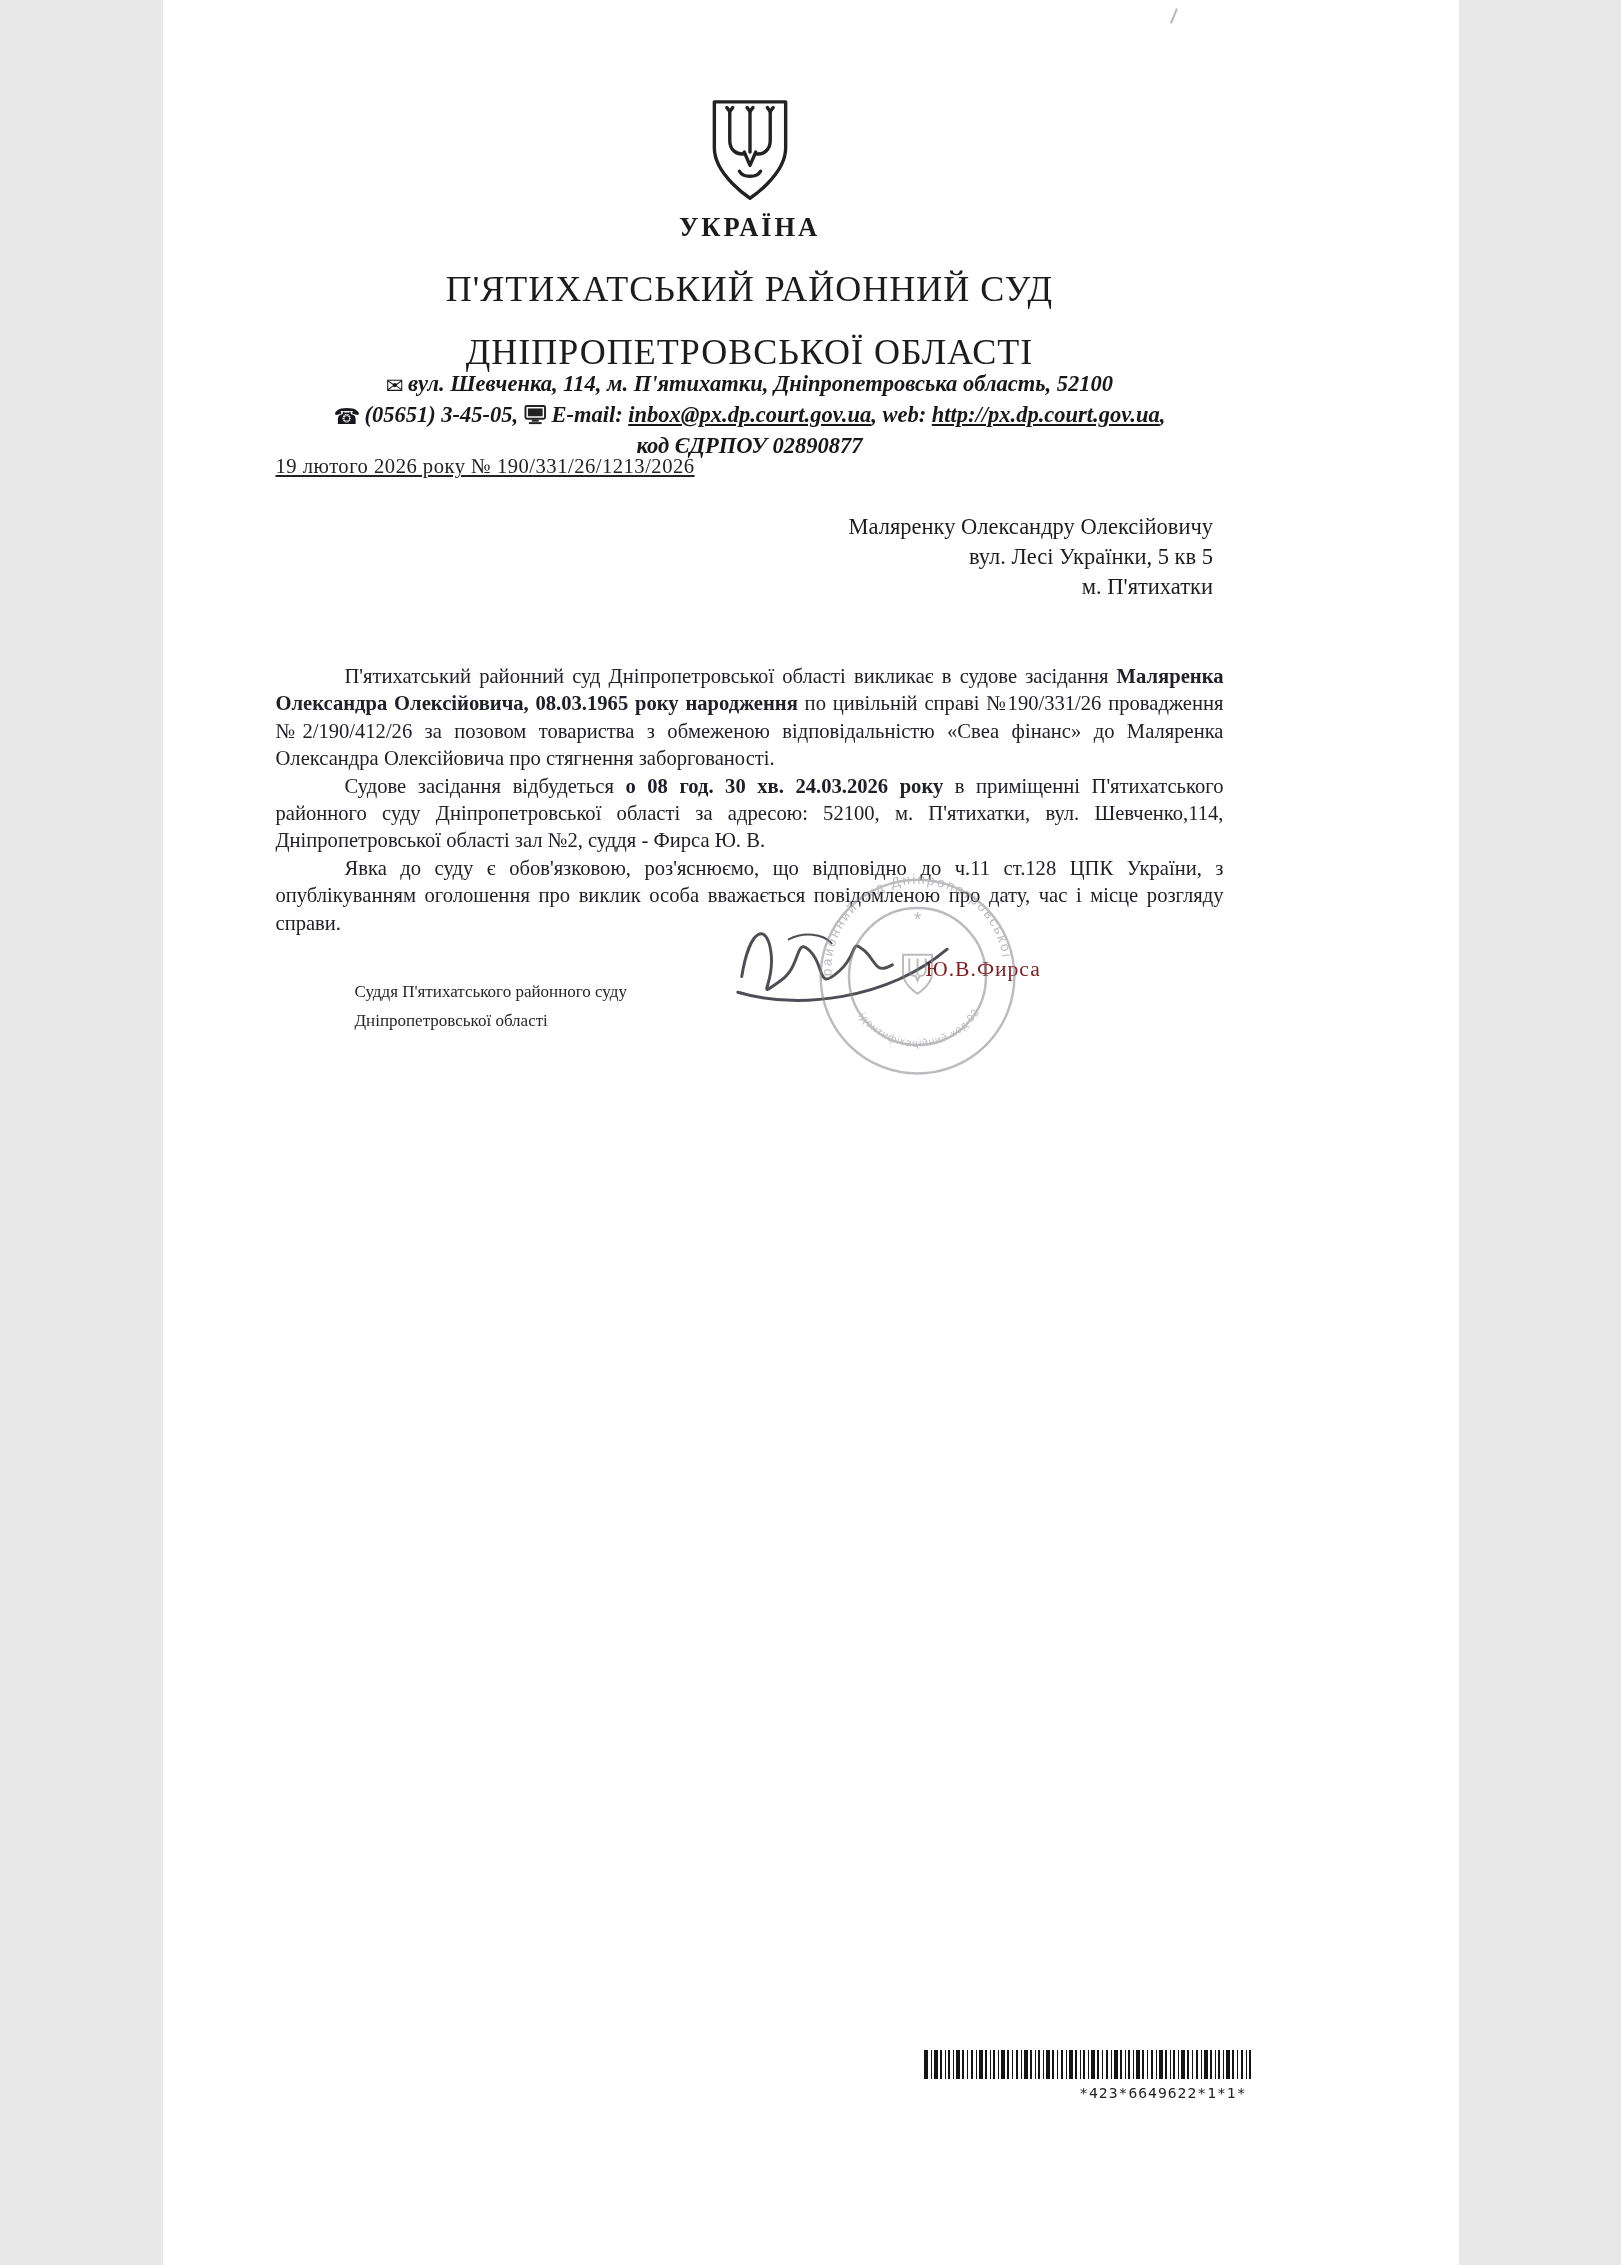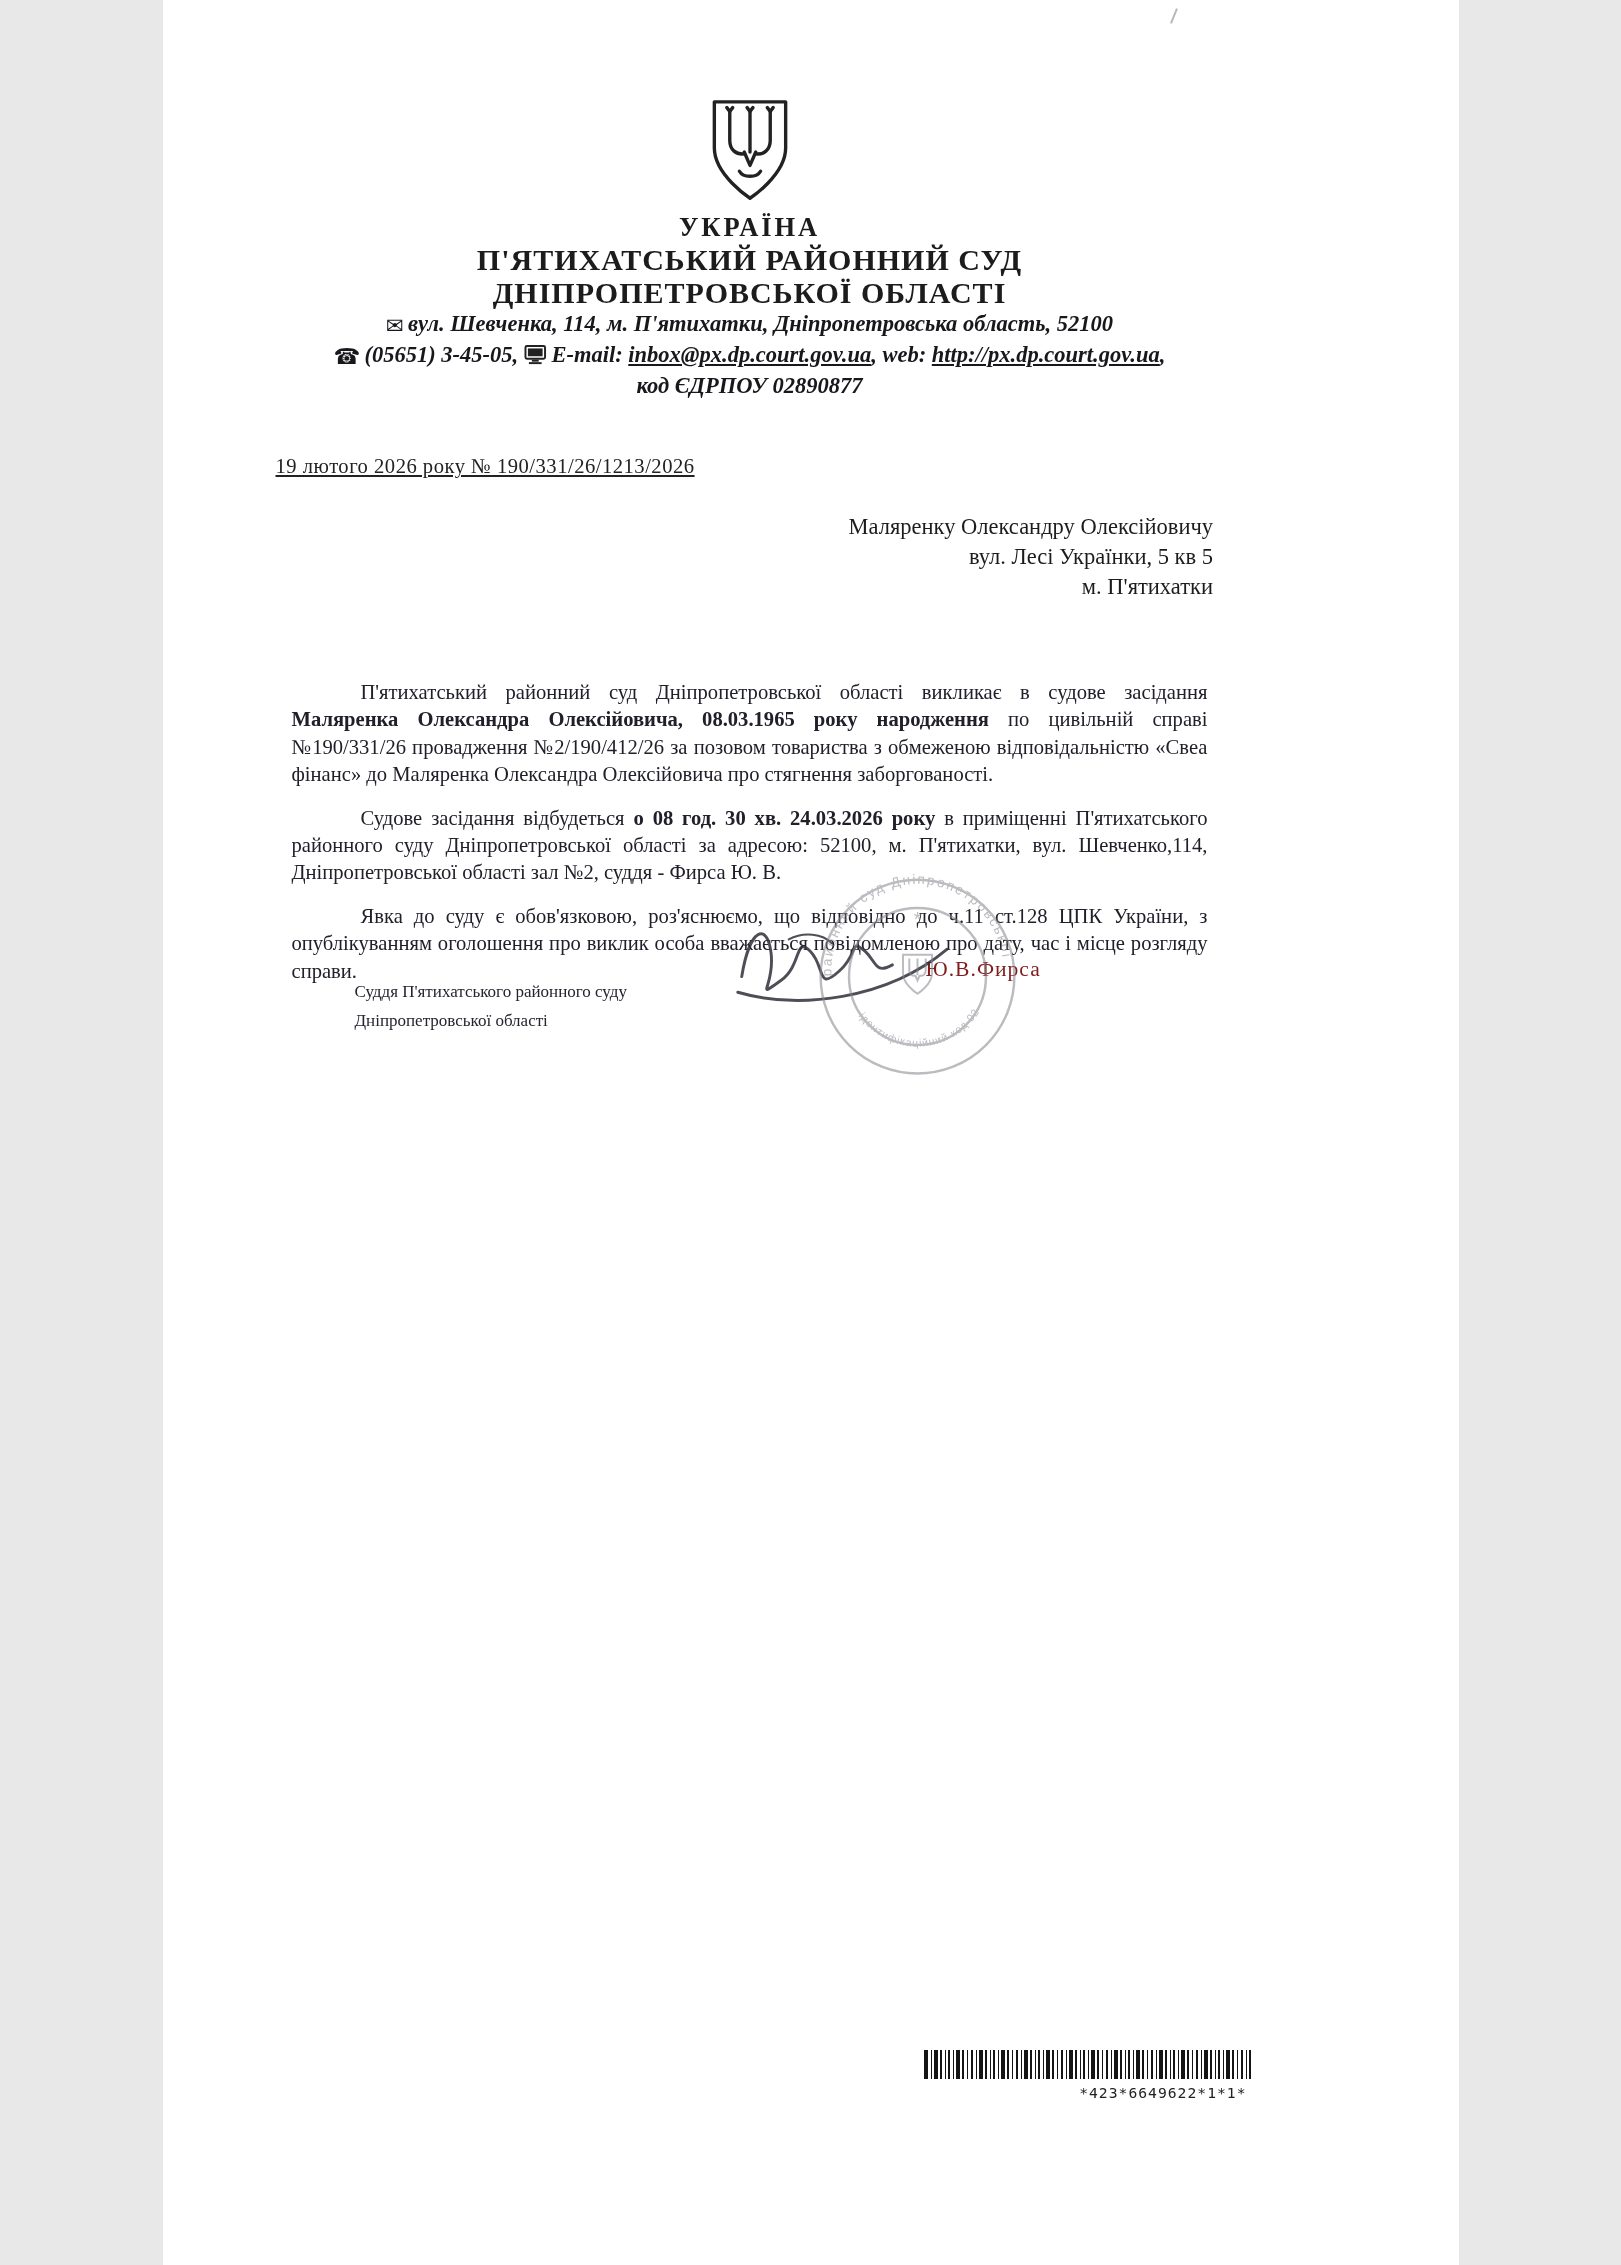--- a/index.html
+++ b/index.html
@@ -9,31 +9,31 @@
     margin:0 auto;
     background:#ffffff;
     font-family:"Liberation Serif", serif;
     color:#1c1c1c;
     overflow:hidden;
   }
   
   .header{position:absolute;left:113px;top:98px;width:948px;text-align:center;}
   .emblem{display:block;margin:0 auto 7.8px auto;}
   .country{font-size:26.5px;font-weight:bold;letter-spacing:2.9px;line-height:31px;}
-  .court-line{font-size:30px;font-weight:bold;line-height:33px;letter-spacing:1px;}
+  .court-line{font-size:36px;font-weight:normal;line-height:33px;letter-spacing:1px;margin-top:30px;}
   .contact-line{font-size:22.5px;font-weight:bold;font-style:italic;line-height:29px;color:#17171c;}
   .contact-line .icon{font-family:"DejaVu Sans",sans-serif;font-style:normal;font-size:21.6px;margin-right:3.9px;vertical-align:-2px;}
   .u{text-decoration:underline;}
   .pc-icon{vertical-align:-2.9px;margin:0 3.9px 0 5.9px;}
   
   .ref-line{position:absolute;left:113px;top:423px;font-size:20.6px;text-decoration:underline;letter-spacing:0.5px;color:#222;margin-top:32px;}
   .recipient{position:absolute;left:686px;top:512px;font-size:22.5px;line-height:30px;text-align:right;}
   
   .body-text{position:absolute;left:113px;top:663px;width:948px;font-size:20.6px;line-height:27.4px;text-align:justify;color:#20202a;}
-  .body-text p{margin:16px;text-indent:69px;}
+  .body-text p{margin:0;text-indent:69px;}
   .b{font-weight:bold;}
   
   .sig-title{position:absolute;left:192px;top:941px;font-size:17px;line-height:29px;color:#24242e;margin-top:36px;}
   .judge-name{position:absolute;left:763px;top:957px;font-size:21.6px;letter-spacing:1px;color:#7f1d1d;}
   .signature-svg{position:absolute;left:567px;top:910px;}
   .stamp-svg{position:absolute;left:632px;top:867px;opacity:.55;}
   
   .barcode{
     position:absolute;left:761px;top:2050px;width:323px;height:29px;
     background:repeating-linear-gradient(90deg,

